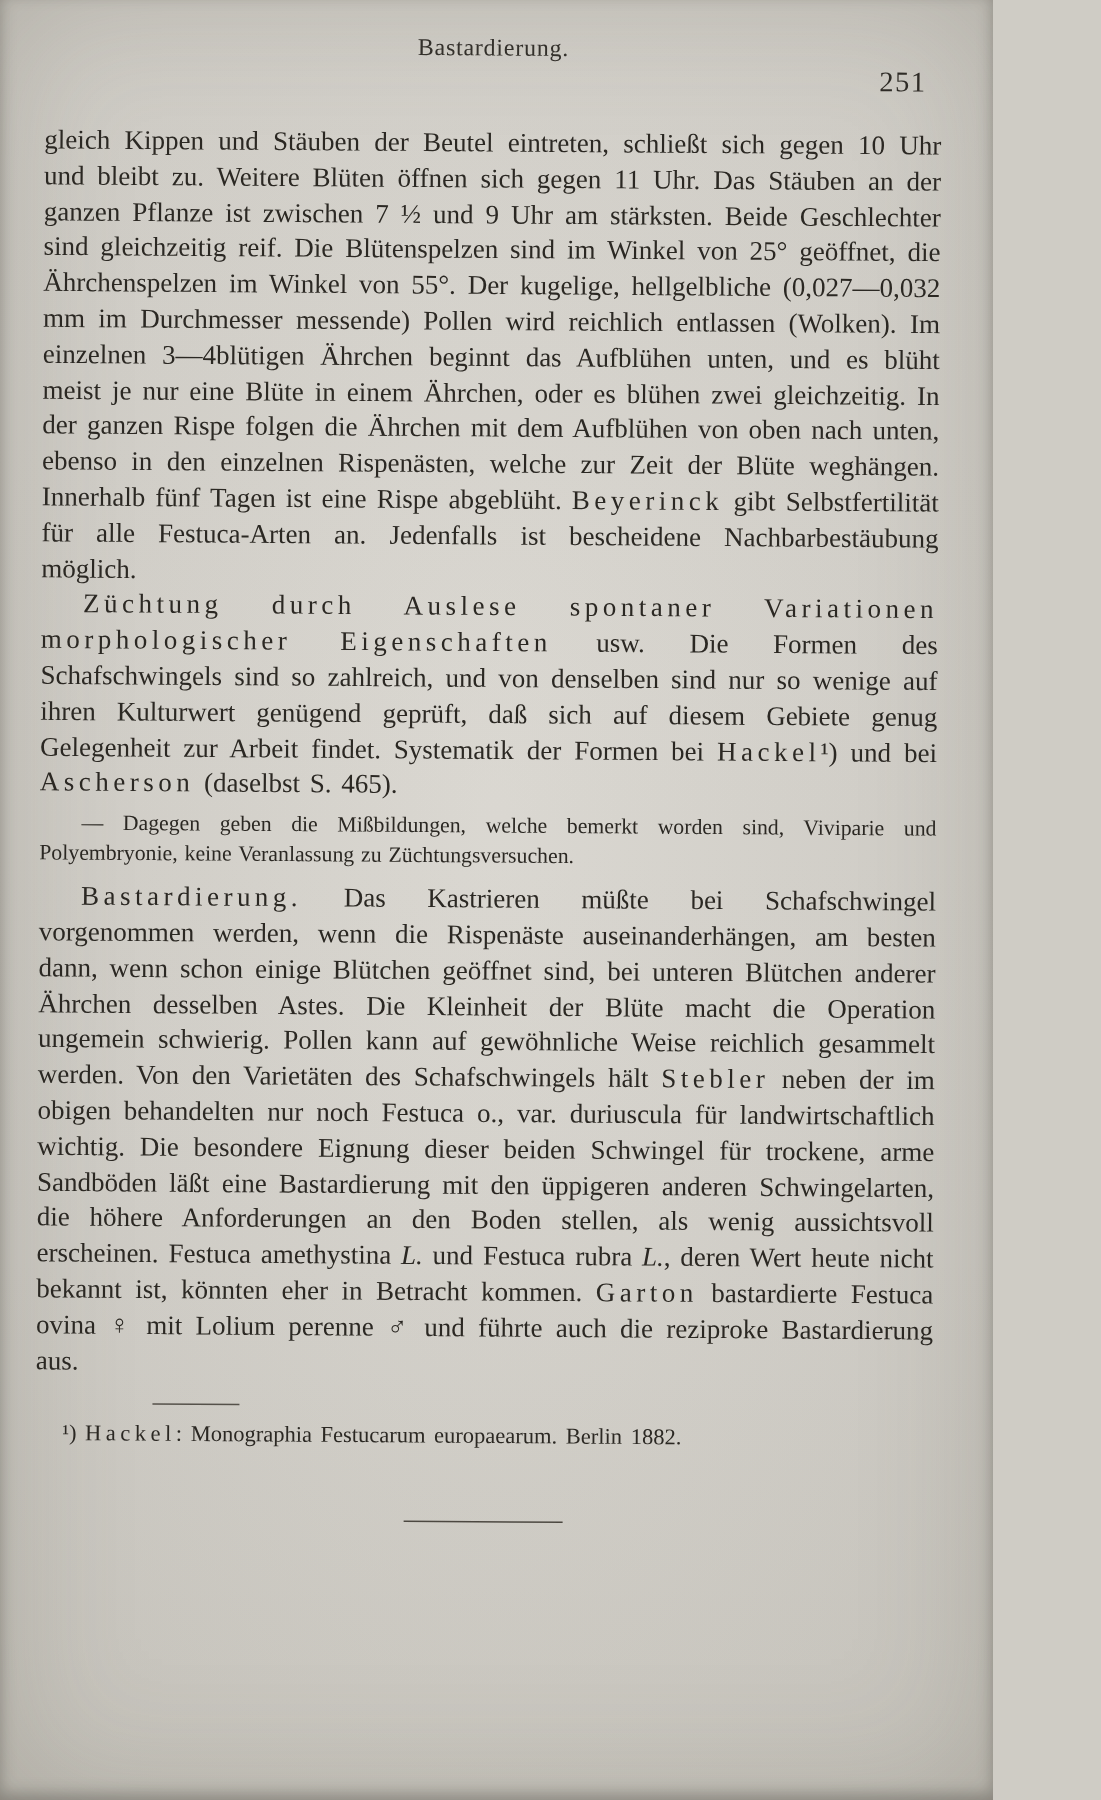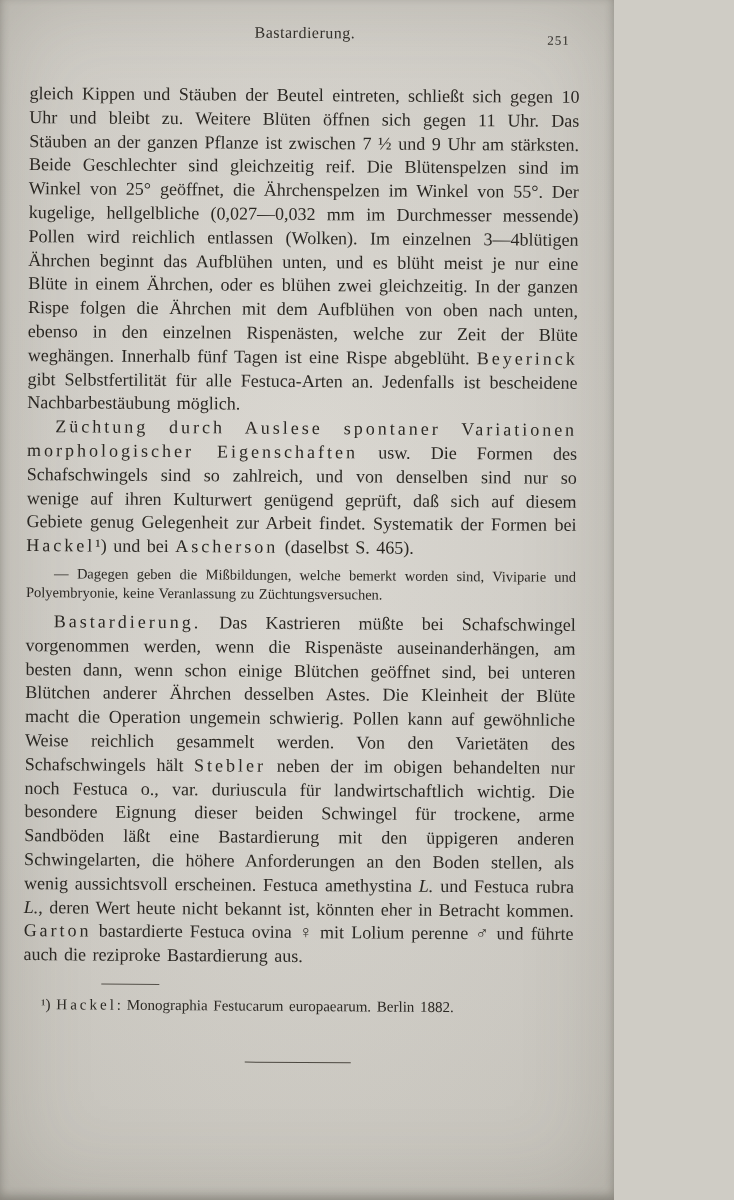--- a/index.html
+++ b/index.html
@@ -8,21 +8,21 @@
   }
   body {
     width: 734px;
     height: 1200px;
     overflow: hidden;
     background: #cfccc5;
     font-family: "Liberation Serif", "DejaVu Serif", serif;
   }
   .page {
     position: relative;
-    width: 614px;
+    width: 662px;
     height: 1200px;
     background:
       radial-gradient(ellipse at 50% 45%, rgba(255,255,255,0.10), rgba(0,0,0,0.06) 95%),
       linear-gradient(180deg, #d8d5ce 0%, #d5d2cb 70%, #d0cdc5 100%);
     box-shadow: inset 0 0 90px rgba(92,86,74,0.22), inset 0 -4px 10px rgba(50,46,40,0.35);
     color: #2b2823;
   }
   .scan {
     position: absolute;
     left: 30px;
@@ -32,23 +32,23 @@
     transform-origin: 50% 0;
   }
   .running-head {
     text-align: center;
     font-size: 16px;
     letter-spacing: 0.5px;
     color: #33302b;
   }
   .page-number {
     position: absolute;
-    top: 7px;
+    top: 19px;
     right: 10px;
-    font-size: 13px;
+    font-size: 19px;
     letter-spacing: 1px;
     color: #2e2b26;
   }
   .text-body {
     margin-top: 42px;
   }
   .text-body p {
     margin: 0;
     font-size: 18px;
     line-height: 23.8px;

